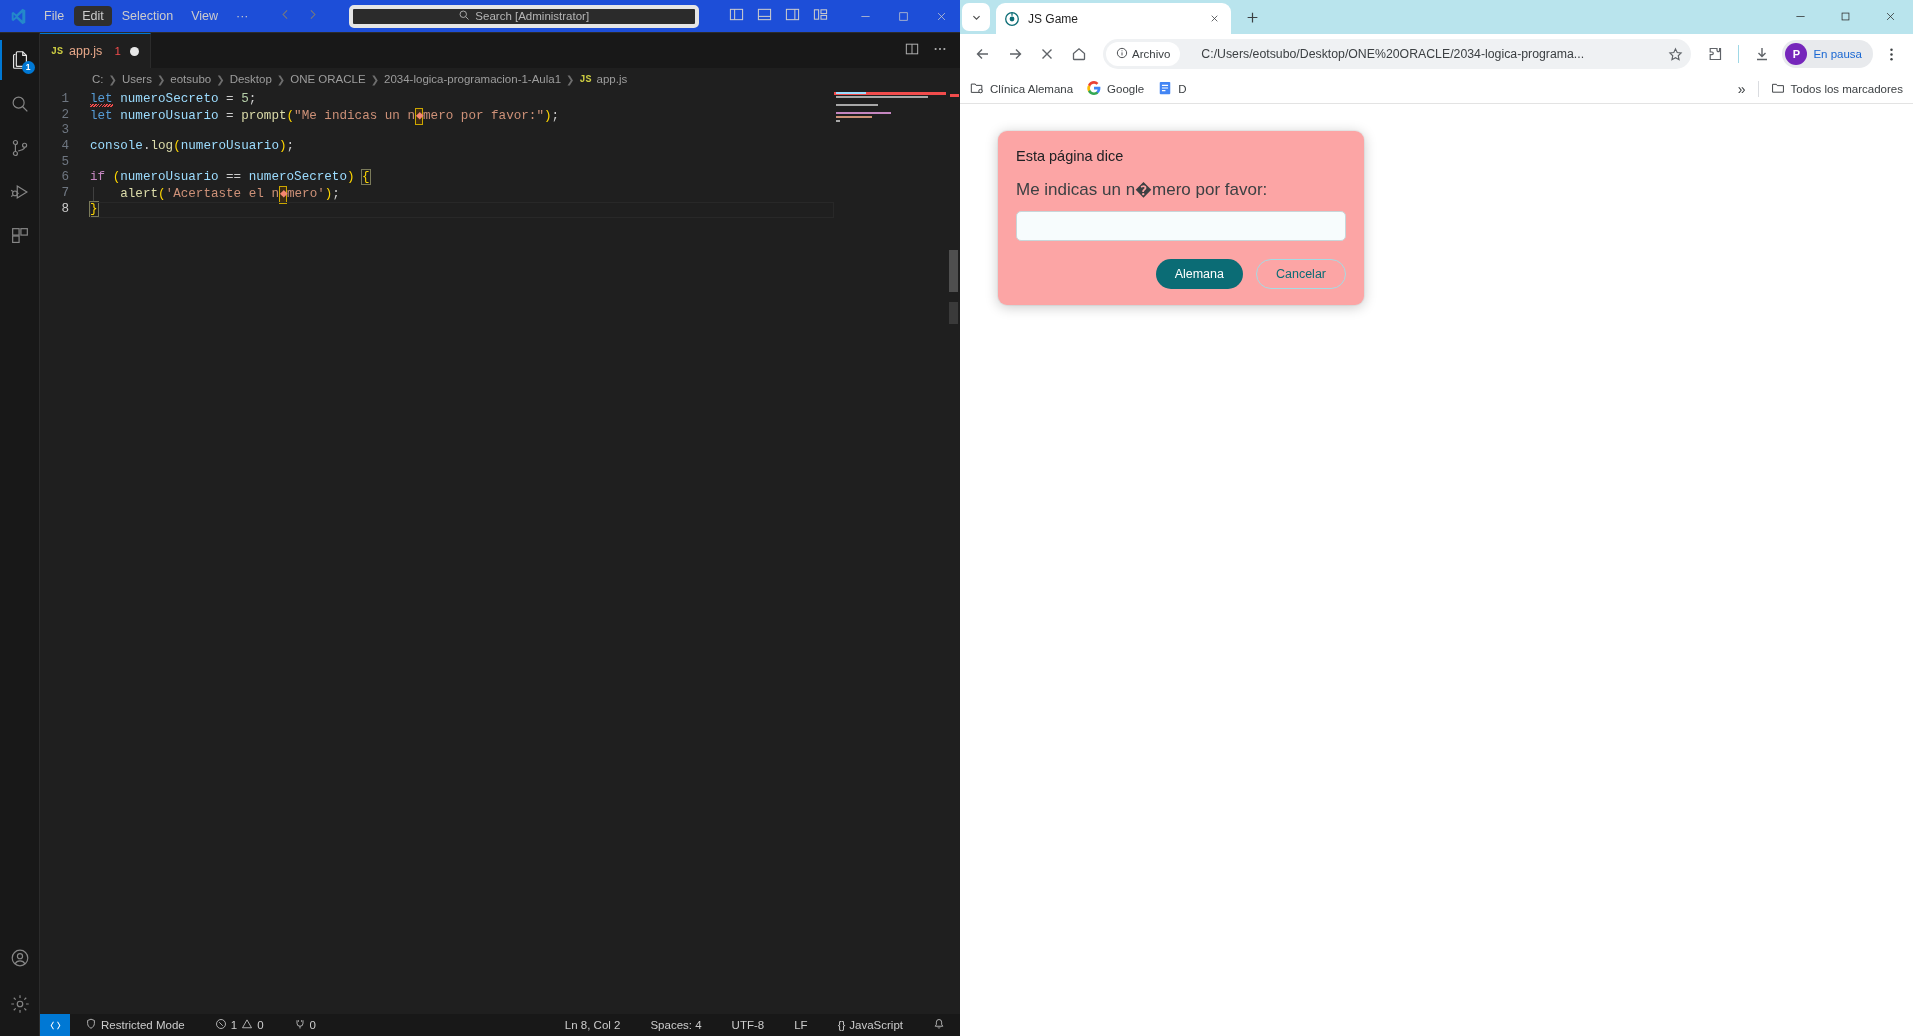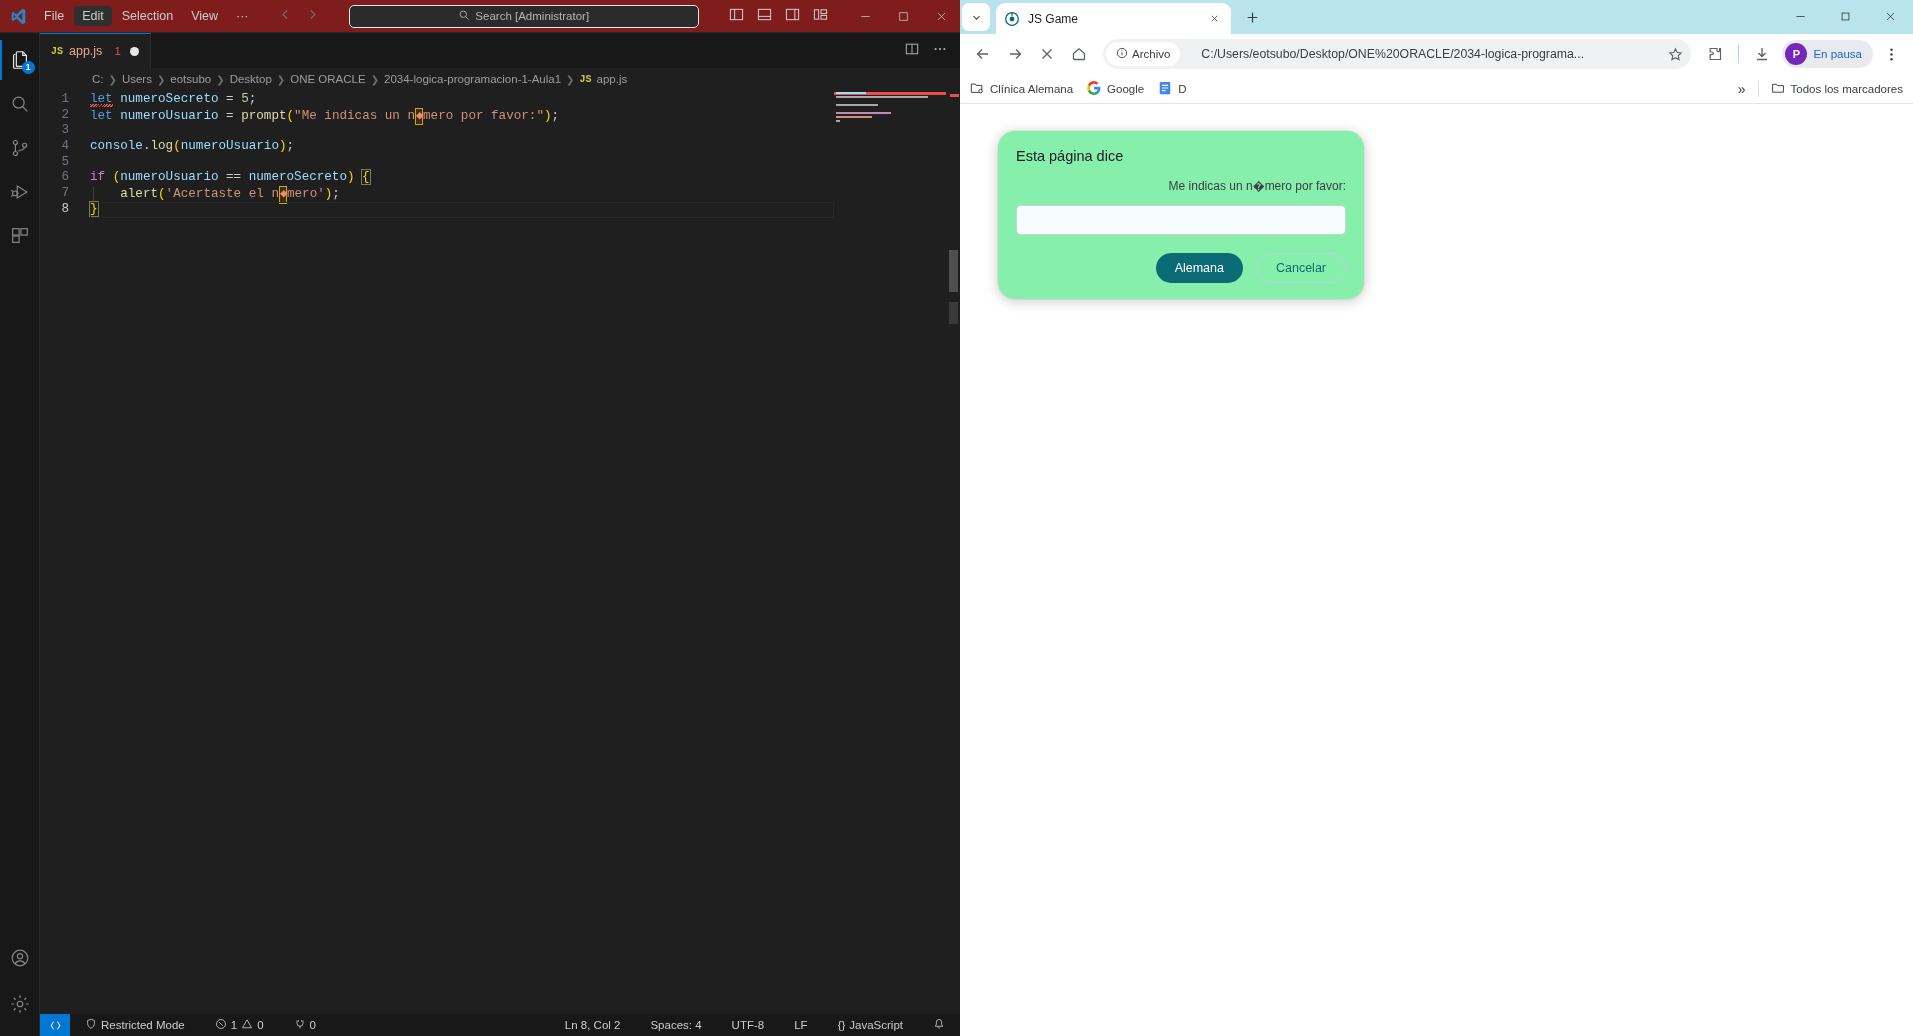--- a/index.html
+++ b/index.html
@@ -11,36 +11,36 @@
   }
   .screen { position: relative; width: 1913px; height: 1036px; }
 
   
   .vscode {
     position: absolute; left: 0; top: 0; width: 960px; height: 1036px;
     background: #1f1f1f; color: #cccccc;
     display: flex; flex-direction: column;
   }
   .vs-titlebar {
-    height: 33px; background: #7f1d1d; display: flex; align-items: center;
+    height: 33px; background: #1d4ed8; display: flex; align-items: center;
     border-bottom: 1px solid #2b2b2b; flex: 0 0 33px;
   }
   .vs-logo { width: 36px; display: flex; align-items: center; justify-content: center; }
   .vs-logo svg { width: 17px; height: 17px; }
   .vs-menu { display: flex; align-items: center; gap: 2px; }
   .vs-menu-item {
     font-size: 12.5px; color: #cccccc; padding: 3px 8px; border-radius: 4px;
     white-space: nowrap;
   }
   .vs-menu-item.active { background: #2f2f2f; }
   .vs-navarrows { display: flex; align-items: center; gap: 14px; margin-left: 22px; color: #7a7a7a; }
   .vs-navarrows svg { width: 13px; height: 13px; }
   .vs-searchwrap { flex: 1; display: flex; justify-content: center; }
   .vs-search {
-    width: 350px; height: 23px; background: #2b2b2b; border: 1px solid #e5e5e5;
+    width: 350px; height: 23px; background: #2b2b2b; border: 4px solid #e5e5e5;
     border-radius: 5px; display: flex; align-items: center; justify-content: center;
     gap: 5px; color: #b5b5b5; font-size: 11.5px;
   }
   .vs-search svg { width: 12px; height: 12px; }
   .vs-winctl { display: flex; align-items: center; }
   .vs-layout-icons { display: flex; align-items: center; gap: 13px; margin-right: 18px; color: #cccccc; }
   .vs-layout-icons svg { width: 15px; height: 15px; }
   .vs-wbtn { width: 38px; height: 33px; display: flex; align-items: center; justify-content: center; color: #cccccc; }
   .vs-wbtn svg { width: 11px; height: 11px; }
 
@@ -208,26 +208,26 @@
   .bm-item { display: flex; align-items: center; gap: 6px; font-size: 11.5px; color: #3c4043; white-space: nowrap; }
   .bm-item svg { width: 14px; height: 14px; flex: 0 0 14px; }
   .br-bookmarks .bm-right { margin-left: auto; display: flex; align-items: center; gap: 12px; }
   .bm-chev { color: #3c4043; font-size: 14px; }
   .bm-vline { width: 1px; height: 16px; background: #dadce0; }
 
   .br-content { flex: 1; background: #ffffff; position: relative; }
 
   .dialog {
     position: absolute; left: 38px; top: 27px; width: 366px;
-    background: #86efac; border-radius: 17px;
+    background: #fca5a5; border-radius: 9px;
     box-shadow: 0 2px 13px rgba(0,0,0,0.22), 0 0 0 1px rgba(0,0,0,0.04);
     padding: 17px 18px 16px 18px;
   }
   .dlg-title { font-size: 14.5px; color: #202124; margin-bottom: 13px; font-weight: normal; }
-  .dlg-msg { font-size: 12px; color: #3c4043; margin-bottom: 11px; text-align: right; }
+  .dlg-msg { font-size: 17px; color: #3c4043; margin-bottom: 11px; }
   .dlg-input {
     width: 100%; height: 30px; border: 1px solid #c8d6d9; border-radius: 5px;
     background: #f7fcfd; margin-bottom: 18px;
   }
   .dlg-actions { display: flex; justify-content: flex-end; gap: 13px; }
   .dlg-btn {
     height: 30px; border-radius: 16px; font-size: 12.5px; padding: 0 19px;
     display: flex; align-items: center; justify-content: center; border: none;
     font-family: "Liberation Sans", sans-serif;
   }

